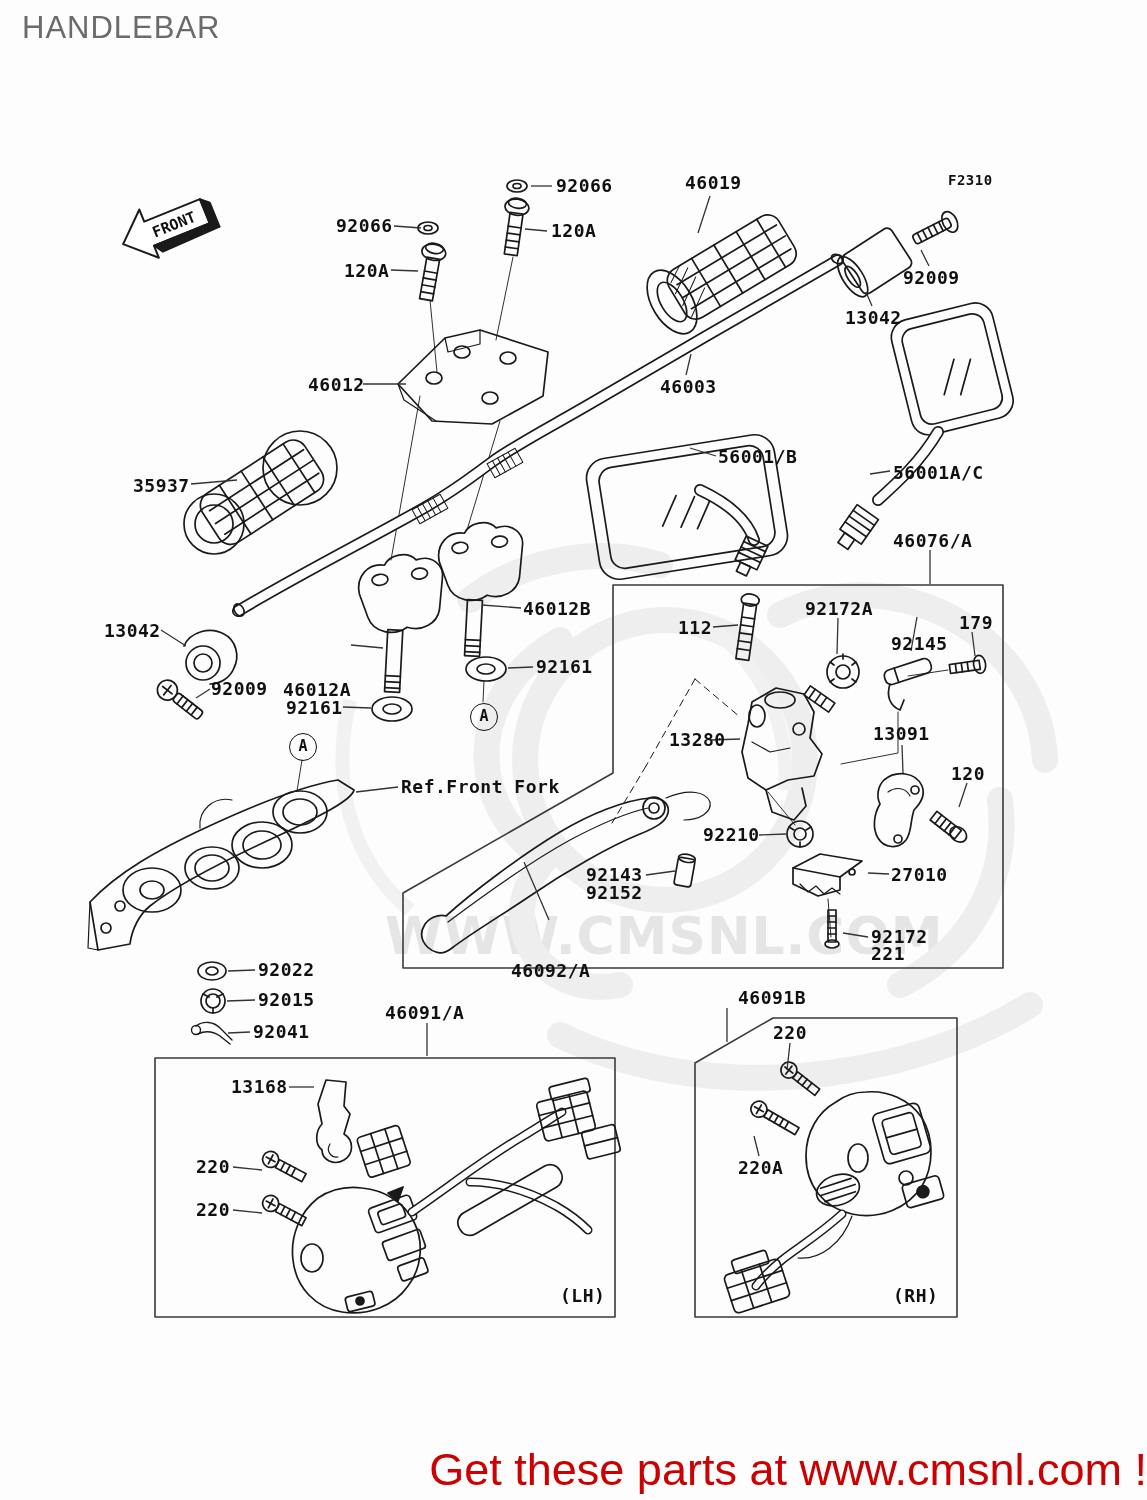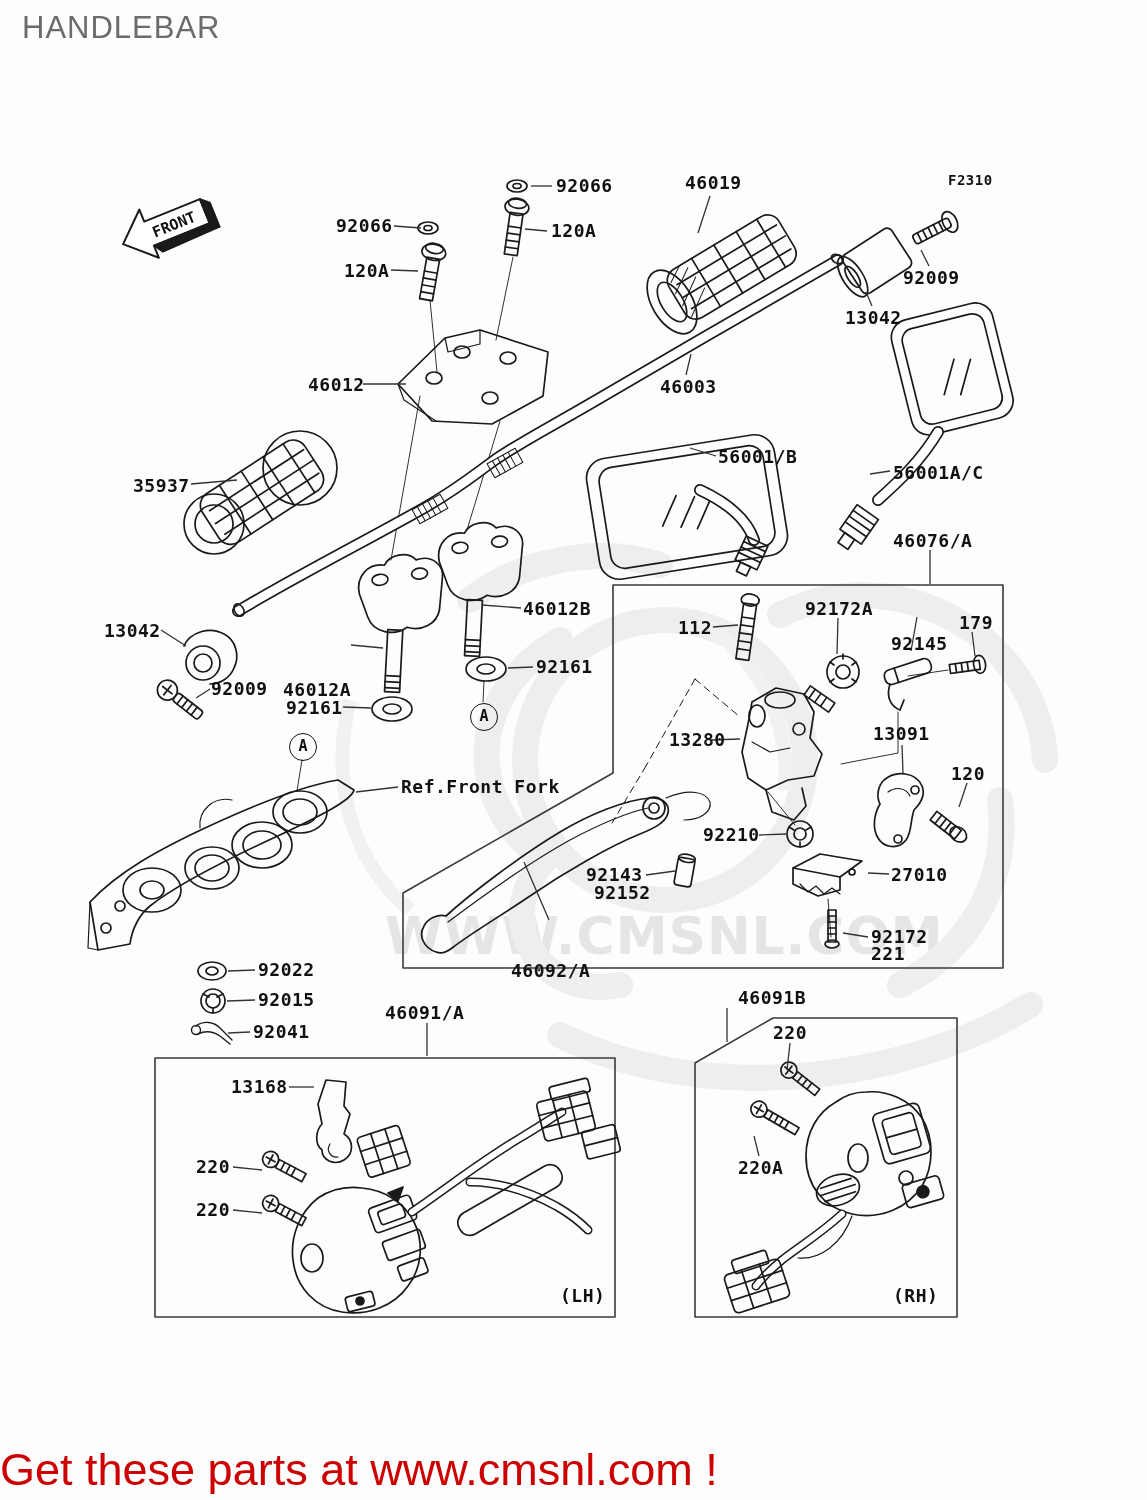--- a/index.html
+++ b/index.html
@@ -8,21 +8,21 @@
   .title{position:absolute;left:22px;top:10px;font-size:31px;letter-spacing:1px;color:#6b6b6b;}
   .watermark{position:absolute;left:385px;top:906px;font-family:"DejaVu Sans",sans-serif;
              font-weight:bold;font-size:52px;letter-spacing:1px;color:#e5e5e5;white-space:nowrap;}
   svg.layer{position:absolute;left:0;top:0;width:1147px;height:1500px;}
   .plabel{position:absolute;font-family:"DejaVu Sans Mono",monospace;font-weight:bold;
           font-size:18px;letter-spacing:.5px;color:#111;white-space:pre;line-height:20px;}
   .plabel.small{font-size:14px;line-height:16px;}
   .callout{position:absolute;width:26px;height:26px;border:1.6px solid #111;border-radius:50%;
            font-family:"DejaVu Sans Mono",monospace;font-weight:bold;font-size:15px;color:#111;
            text-align:center;line-height:25px;background:transparent;}
-  .footer{position:absolute;left:0;top:1444px;width:100%;text-align:left;
+  .footer{position:absolute;left:0;top:1444px;width:100%;text-align:right;
           font-size:45px;color:#cc0000;letter-spacing:0;}
 </style>
 </head>
 <body>
 
 <div class="page">
 
   <div class="title">HANDLEBAR</div>
   <div class="watermark">WWW.CMSNL.COM</div>
 
@@ -584,21 +584,21 @@
       <div class="plabel" style="left: 104px; top: 621px;">13042</div>
       <div class="plabel" style="left: 283px; top: 636px; margin-top: 44px;">46012A</div>
       <div class="plabel" style="left: 536px; top: 657px;">92161</div>
       <div class="plabel" style="left: 211px; top: 679px;">92009</div>
       <div class="plabel" style="left: 286px; top: 698px;">92161</div>
       <div class="plabel" style="left: 653px; top: 730px; margin-left: 16px;">13280</div>
       <div class="plabel" style="left: 873px; top: 724px;">13091</div>
       <div class="plabel" style="left: 951px; top: 764px;">120</div>
       <div class="plabel" style="left: 703px; top: 825px;">92210</div>
       <div class="plabel" style="left: 586px; top: 865px;">92143</div>
-      <div class="plabel" style="left: 586px; top: 883px; margin-left: 8px;">92152</div>
+      <div class="plabel" style="left: 586px; top: 883px;">92152</div>
       <div class="plabel" style="left: 891px; top: 865px;">27010</div>
       <div class="plabel" style="left: 511px; top: 921px; margin-top: 40px;">46092/A</div>
       <div class="plabel" style="left: 871px; top: 927px;">92172</div>
       <div class="plabel" style="left: 871px; top: 944px;">221</div>
       <div class="plabel" style="left: 401px; top: 777px;">Ref.Front Fork</div>
       <div class="plabel" style="left: 258px; top: 960px;">92022</div>
       <div class="plabel" style="left: 258px; top: 990px;">92015</div>
       <div class="plabel" style="left: 253px; top: 1022px;">92041</div>
       <div class="plabel" style="left: 385px; top: 1003px;">46091/A</div>
       <div class="plabel" style="left: 694px; top: 988px; margin-left: 44px;">46091B</div>

